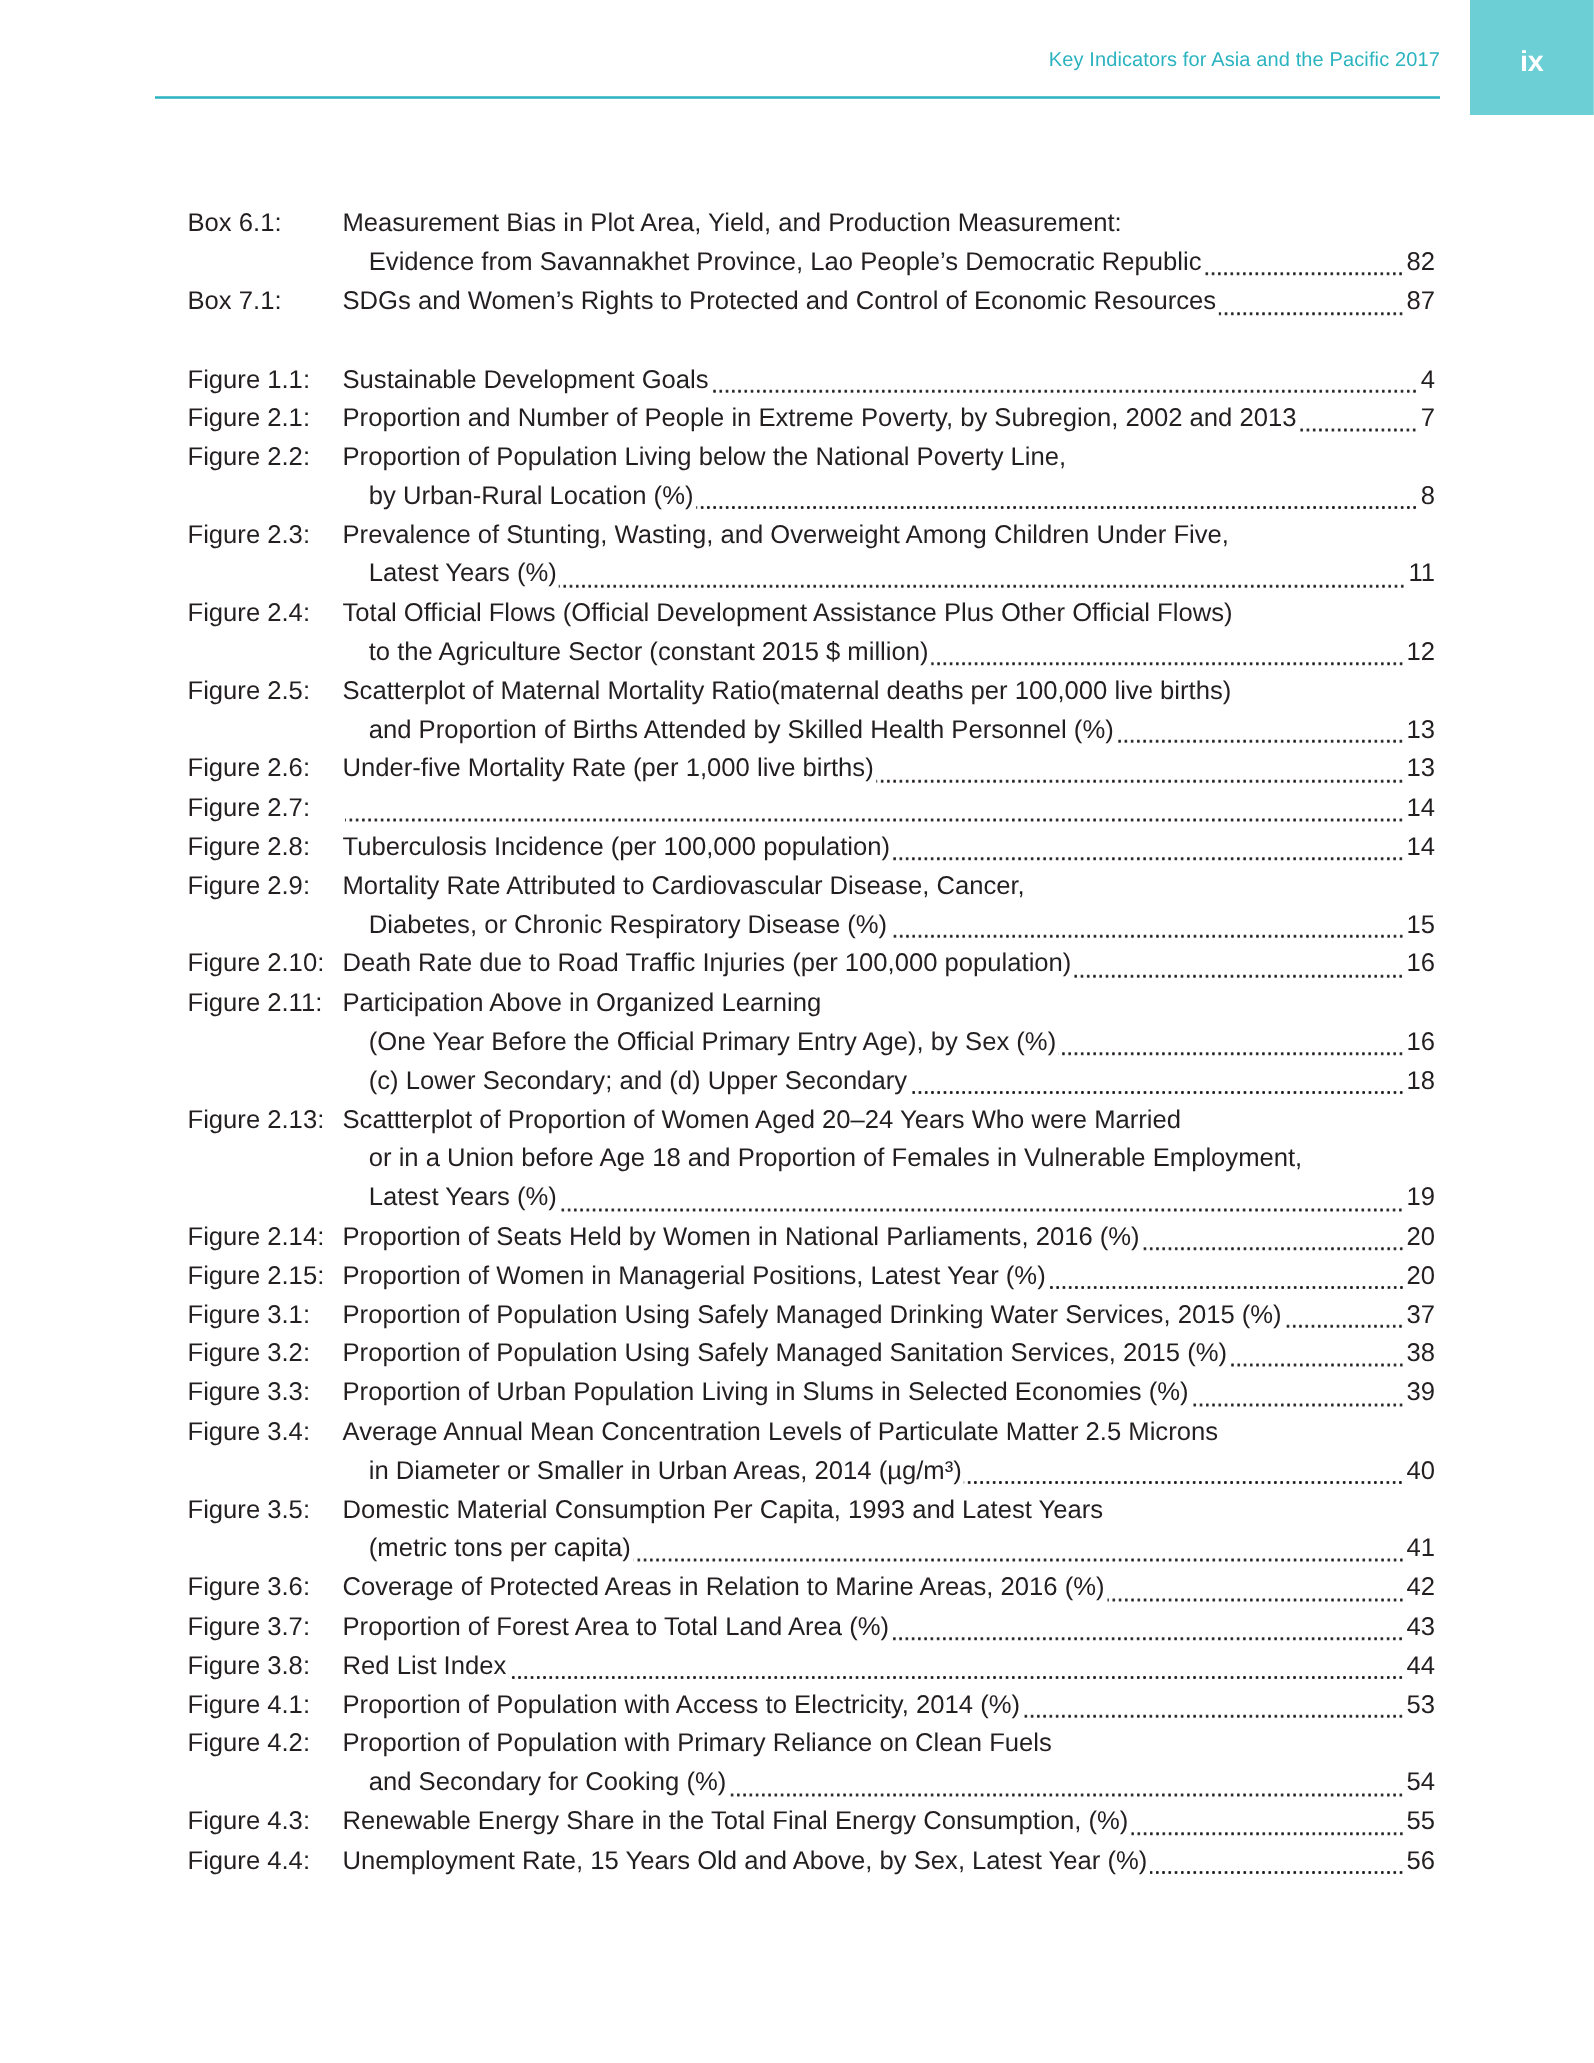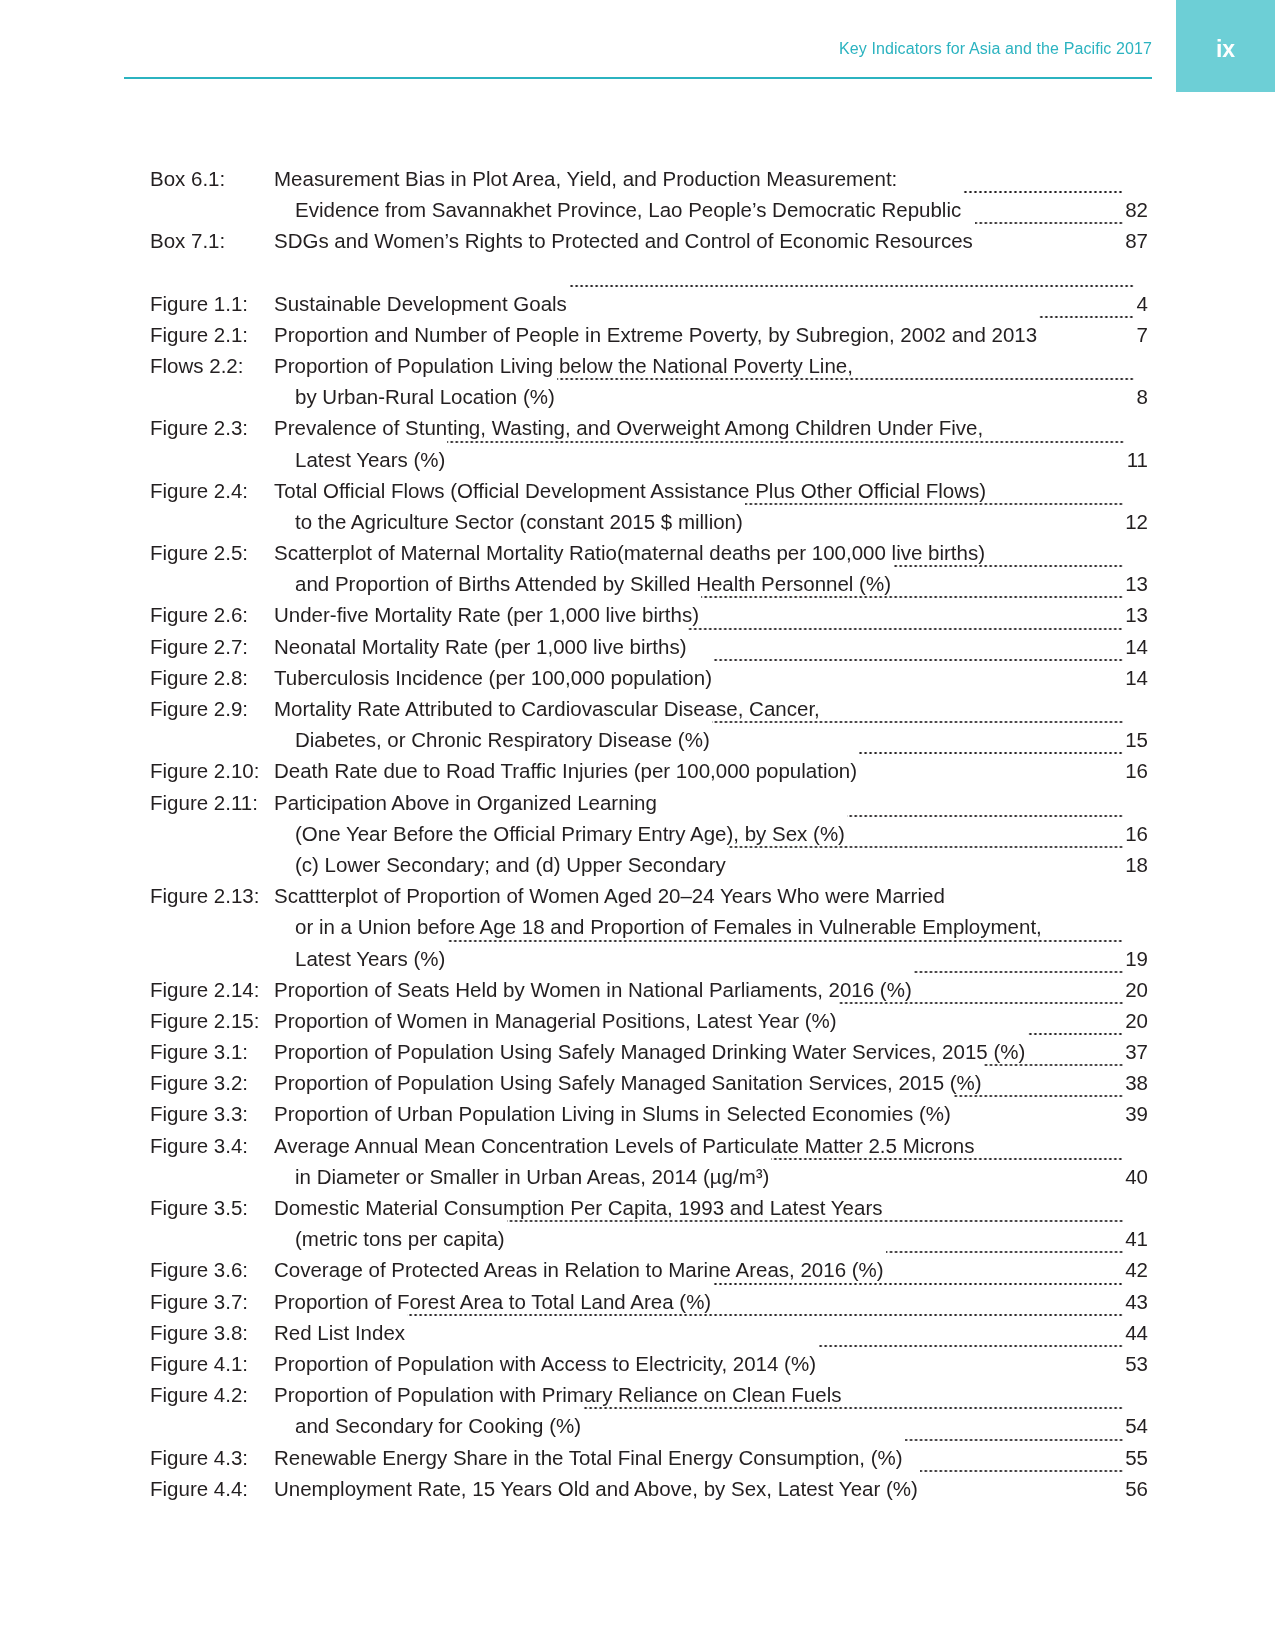--- a/index.html
+++ b/index.html
@@ -6,21 +6,21 @@
   body { width: 1275px; height: 1650px; position: relative; overflow: hidden;
          font-family: "Liberation Sans", "DejaVu Sans", sans-serif; color: #231f20; }
   .header-title { position: absolute; right: 123px; top: 40px; font-size: 16px;
                   color: #2bb3c0; letter-spacing: 0.1px; white-space: nowrap; }
   .header-rule { position: absolute; left: 124px; top: 77px; width: 1028px; height: 1.5px; background: #2bb3c0; }
   .page-tab { position: absolute; left: 1176px; top: 0; width: 99px; height: 92px; background: #6dcfd6;
               display: flex; align-items: center; justify-content: center; }
   .page-tab span { color: #ffffff; font-size: 23px; font-weight: bold; margin-top: 6px; }
   .toc { position: absolute; left: 150px; top: 163px; width: 998px; }
   .entry { position: relative; }
-  .line { display: flex; align-items: flex-start; height: 31.2px; line-height: 31.2px; font-size: 20.5px; white-space: nowrap; }
+  .line { display: flex; align-items: flex-end; height: 31.2px; line-height: 31.2px; font-size: 20.5px; white-space: nowrap; }
   .label { width: 124px; flex: 0 0 124px; }
   .indent { width: 145px; flex: 0 0 145px; }
   .text { flex: 0 0 auto; }
   .dots { flex: 1 1 auto; overflow: hidden; margin: 0 2px; position: relative; top: -4px; height: 4px;
           background-image: radial-gradient(circle, #231f20 1px, transparent 1.3px);
           background-size: 5px 4px; background-repeat: repeat-x; background-position: right center; }
   .page { flex: 0 0 auto; min-width: 12px; text-align: right; }
   .gap { height: 31px; }
 </style>
 </head>
@@ -68,21 +68,21 @@
       <div class="entry">
         <div class="line">
           <span class="label">Figure 2.1:</span>
           <span class="text">Proportion and Number of People in Extreme Poverty, by Subregion, 2002 and 2013</span>
           <span class="dots"></span>
           <span class="page">7</span>
         </div>
       </div>
       <div class="entry">
         <div class="line">
-          <span class="label">Flows 2.2:</span>
+          <span class="label">Figure 2.2:</span>
           <span class="text">Proportion of Population Living below the National Poverty Line,</span>
         </div>
         <div class="line">
           <span class="indent"></span>
           <span class="text">by Urban-Rural Location (%)</span>
           <span class="dots"></span>
           <span class="page">8</span>
         </div>
       </div>
       <div class="entry">
@@ -125,21 +125,20 @@
         <div class="line">
           <span class="label">Figure 2.6:</span>
           <span class="text">Under-five Mortality Rate (per 1,000 live births)</span>
           <span class="dots"></span>
           <span class="page">13</span>
         </div>
       </div>
       <div class="entry">
         <div class="line">
           <span class="label">Figure 2.7:</span>
-          <span class="text">Neonatal Mortality Rate (per 1,000 live births)</span>
           <span class="dots"></span>
           <span class="page">14</span>
         </div>
       </div>
       <div class="entry">
         <div class="line">
           <span class="label">Figure 2.8:</span>
           <span class="text">Tuberculosis Incidence (per 100,000 population)</span>
           <span class="dots"></span>
           <span class="page">14</span>

